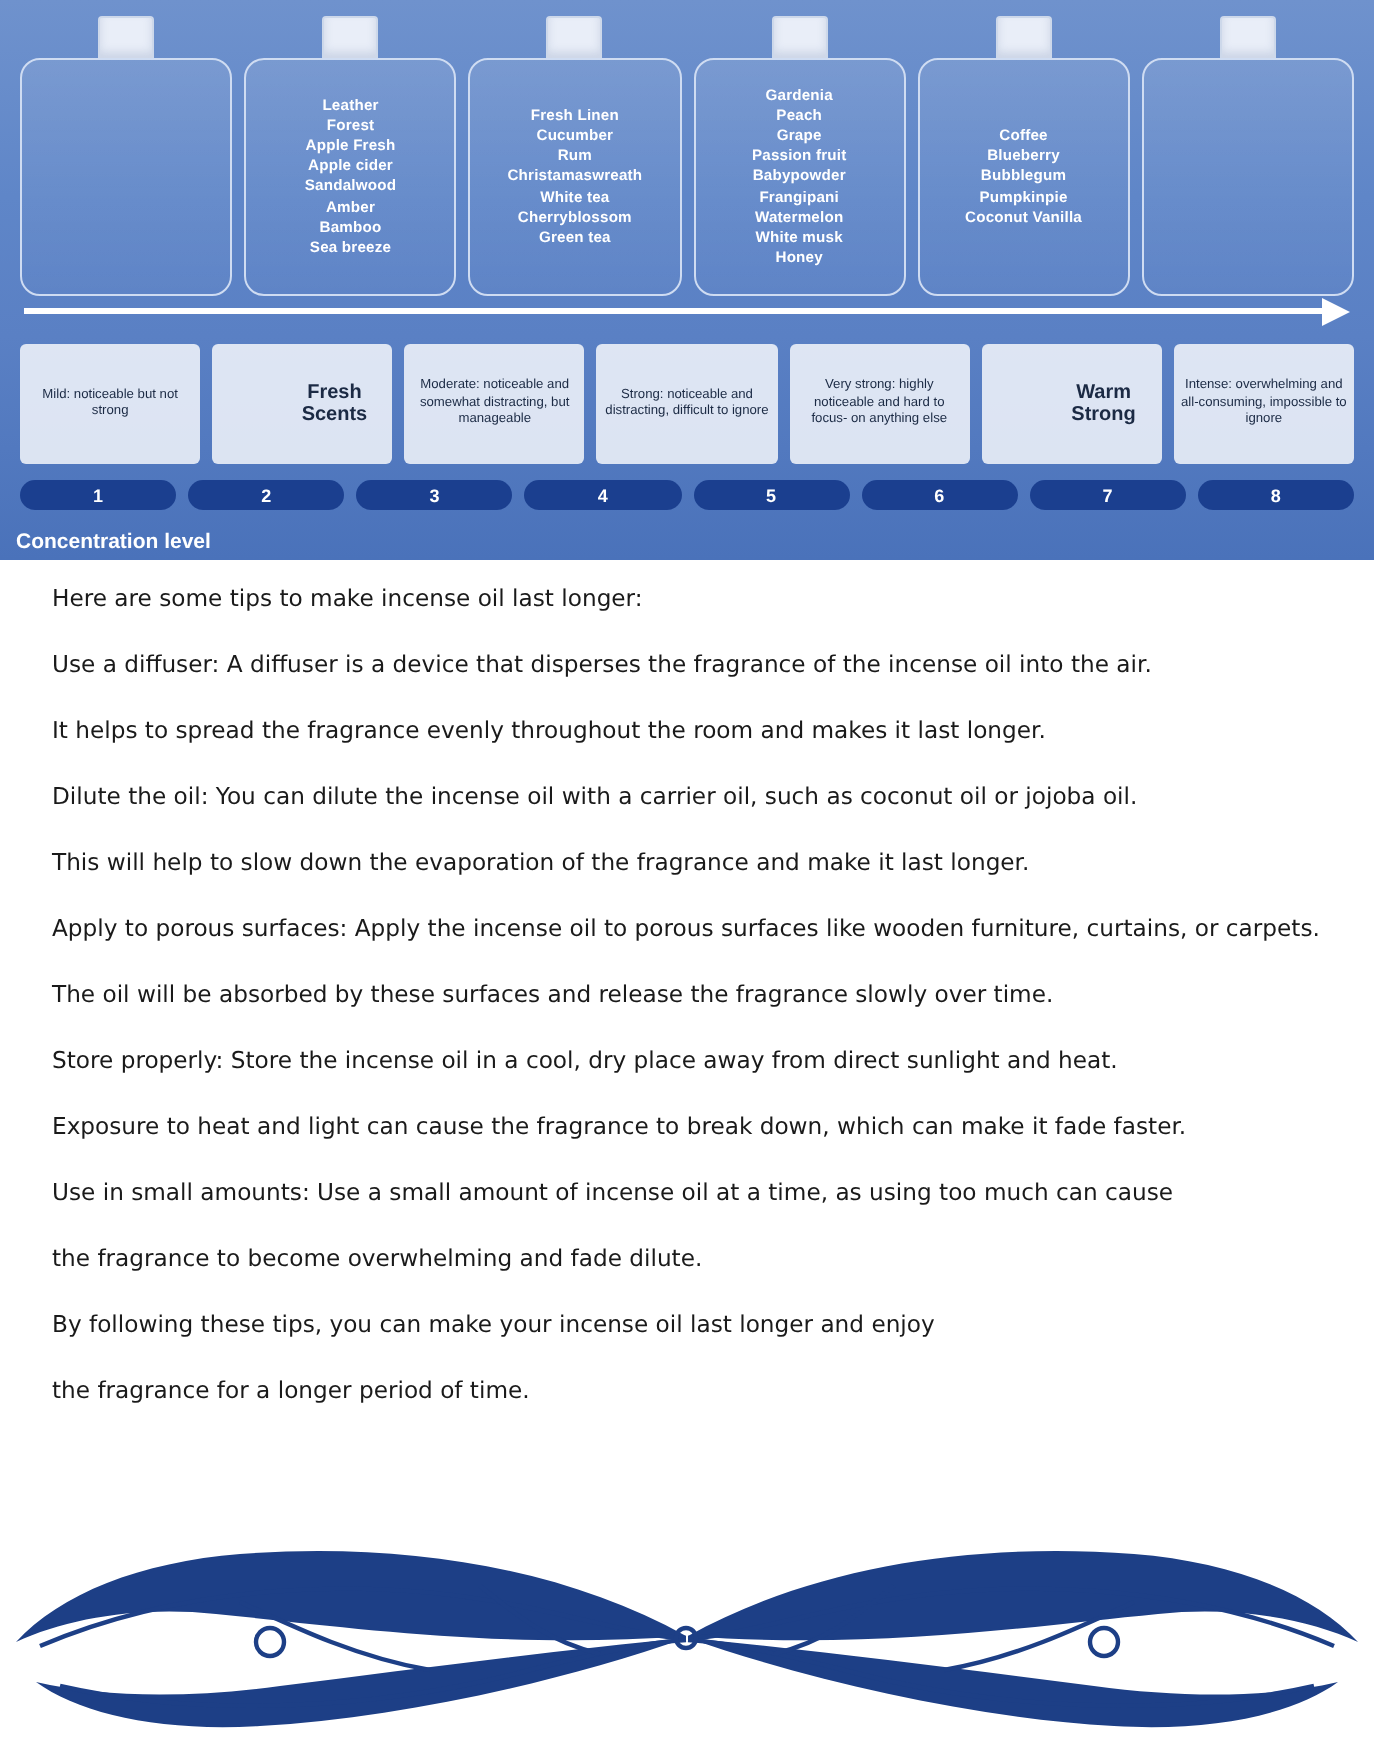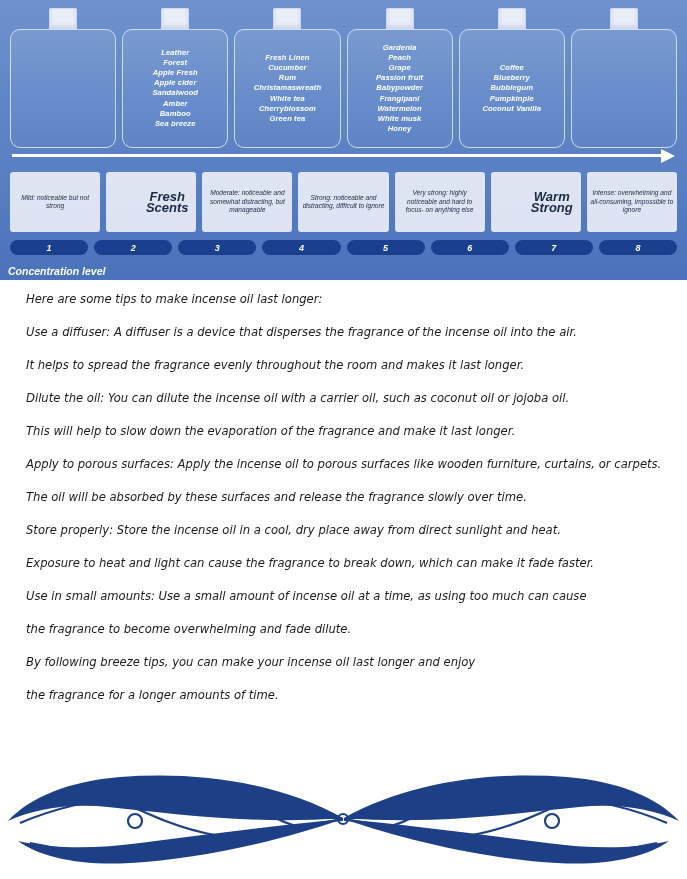--- a/index.html
+++ b/index.html
@@ -11,21 +11,20 @@
     height: 879px;
     background: #ffffff;
     font-family: "Liberation Sans", sans-serif;
     overflow: hidden;
   }
   .page {
     position: relative;
     width: 687px;
     height: 879px;
     background: #ffffff;
-    font-style: italic;
   }
 
   
   .chart-panel {
     position: relative;
     width: 687px;
     height: 280px;
     background: linear-gradient(180deg, #6f92cd 0%, #5f86c8 35%, #5a80c4 60%, #4a72ba 100%);
     overflow: hidden;
   }
@@ -125,21 +124,21 @@
     text-align: center;
     padding: 2px 3px;
     box-sizing: border-box;
     color: #1b2a44;
   }
   .desc .small {
     font-size: 6.6px;
     line-height: 8.4px;
   }
   .desc .strong {
-    font-size: 13px;
+    font-size: 10px;
     font-weight: 700;
     line-height: 11px;
     margin-left: 32px;
   }
 
   
   .levels {
     position: absolute;
     top: 240px;
     left: 10px;
@@ -288,22 +287,22 @@
     <p>Use a diffuser: A diffuser is a device that disperses the fragrance of the incense oil into the air.</p>
     <p>It helps to spread the fragrance evenly throughout the room and makes it last longer.</p>
     <p>Dilute the oil: You can dilute the incense oil with a carrier oil, such as coconut oil or jojoba oil.</p>
     <p>This will help to slow down the evaporation of the fragrance and make it last longer.</p>
     <p>Apply to porous surfaces: Apply the incense oil to porous surfaces like wooden furniture, curtains, or carpets.</p>
     <p>The oil will be absorbed by these surfaces and release the fragrance slowly over time.</p>
     <p>Store properly: Store the incense oil in a cool, dry place away from direct sunlight and heat.</p>
     <p>Exposure to heat and light can cause the fragrance to break down, which can make it fade faster.</p>
     <p>Use in small amounts: Use a small amount of incense oil at a time, as using too much can cause</p>
     <p>the fragrance to become overwhelming and fade dilute.</p>
-    <p>By following breeze tips, you can make your incense oil last longer and enjoy</p>
-    <p>the fragrance for a longer amounts of time.</p>
+    <p>By following these tips, you can make your incense oil last longer and enjoy</p>
+    <p>the fragrance for a longer period of time.</p>
   </div>
 
   <svg class="ornament" viewBox="0 0 687 110">
     <g fill="none" stroke="#1d3f86" stroke-width="2.2">
       <path d="M343 55 C280 20 200 8 120 14 C70 18 30 34 8 58 C34 46 70 40 108 44 C170 50 250 62 343 55 Z" fill="#1d3f86" stroke="none"></path>
       <path d="M344 55 C407 20 487 8 567 14 C617 18 657 34 679 58 C653 46 617 40 579 44 C517 50 437 62 344 55 Z" fill="#1d3f86" stroke="none"></path>
       <path d="M343 56 C280 78 200 96 130 100 C80 103 40 94 18 78 C52 86 96 86 140 80 C210 71 280 62 343 56 Z" fill="#1d3f86" stroke="none"></path>
       <path d="M344 56 C407 78 487 96 557 100 C607 103 647 94 669 78 C635 86 591 86 547 80 C477 71 407 62 344 56 Z" fill="#1d3f86" stroke="none"></path>
       <path d="M20 60 C90 30 180 24 260 40 C300 48 325 56 343 56"></path>
       <path d="M667 60 C597 30 507 24 427 40 C387 48 362 56 344 56"></path>

